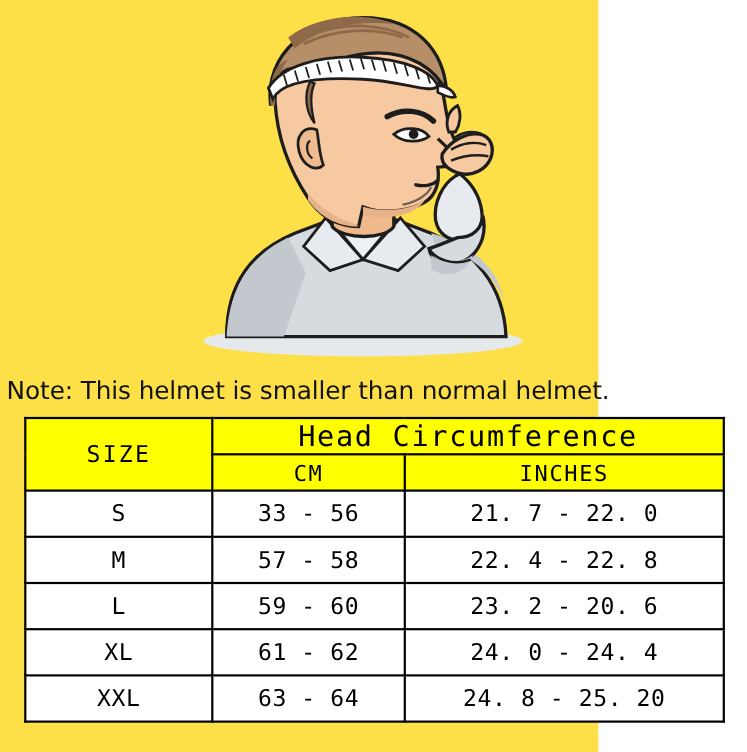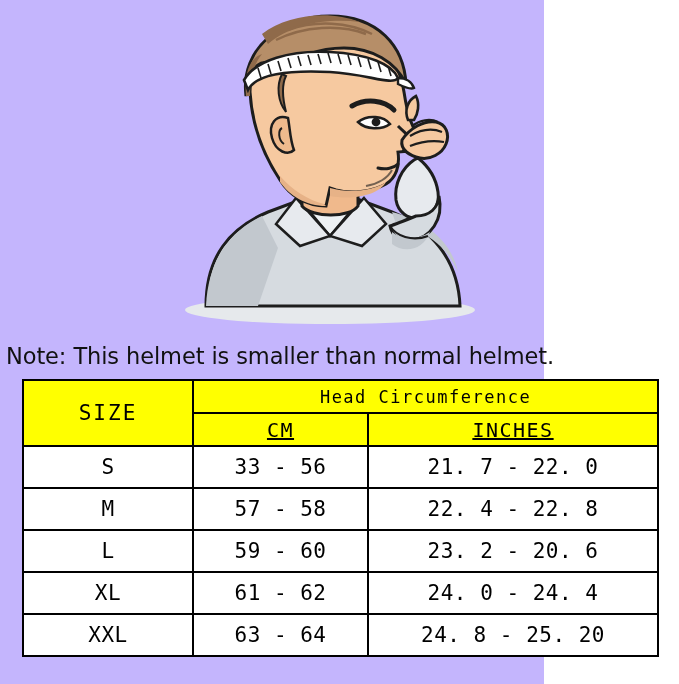--- a/index.html
+++ b/index.html
@@ -11,21 +11,21 @@
     width: 679px;
     height: 684px;
     font-family: "Liberation Sans", sans-serif;
     color: #000000;
     overflow: hidden;
   }
   .page {
     position: relative;
     width: 544px;
     height: 684px;
-    background: #c4b5fd;
+    background: #fde047;
   }
 
   
   .illustration {
     position: relative;
     width: 679px;
     height: 336px;
     overflow: hidden;
   }
   .illustration svg {
@@ -70,28 +70,27 @@
   }
   th.size-head {
     width: 170px;
     height: 62px;
     font-size: 21px;
     letter-spacing: 2px;
     margin-top: 10px;
   }
   th.circ-head {
     height: 31px;
-    font-size: 17px;
+    font-size: 26px;
     letter-spacing: 1.5px;
   }
   th.cm-head, th.in-head {
     height: 31px;
     font-size: 20px;
     letter-spacing: 1.5px;
-    text-decoration: underline;
   }
   col.c-size { width: 170px; }
   col.c-cm   { width: 175px; }
   col.c-in   { width: 290px; }
 
   tbody td {
     height: 40px;
     font-size: 21px;
     letter-spacing: 0.5px;
     background: #ffffff;

